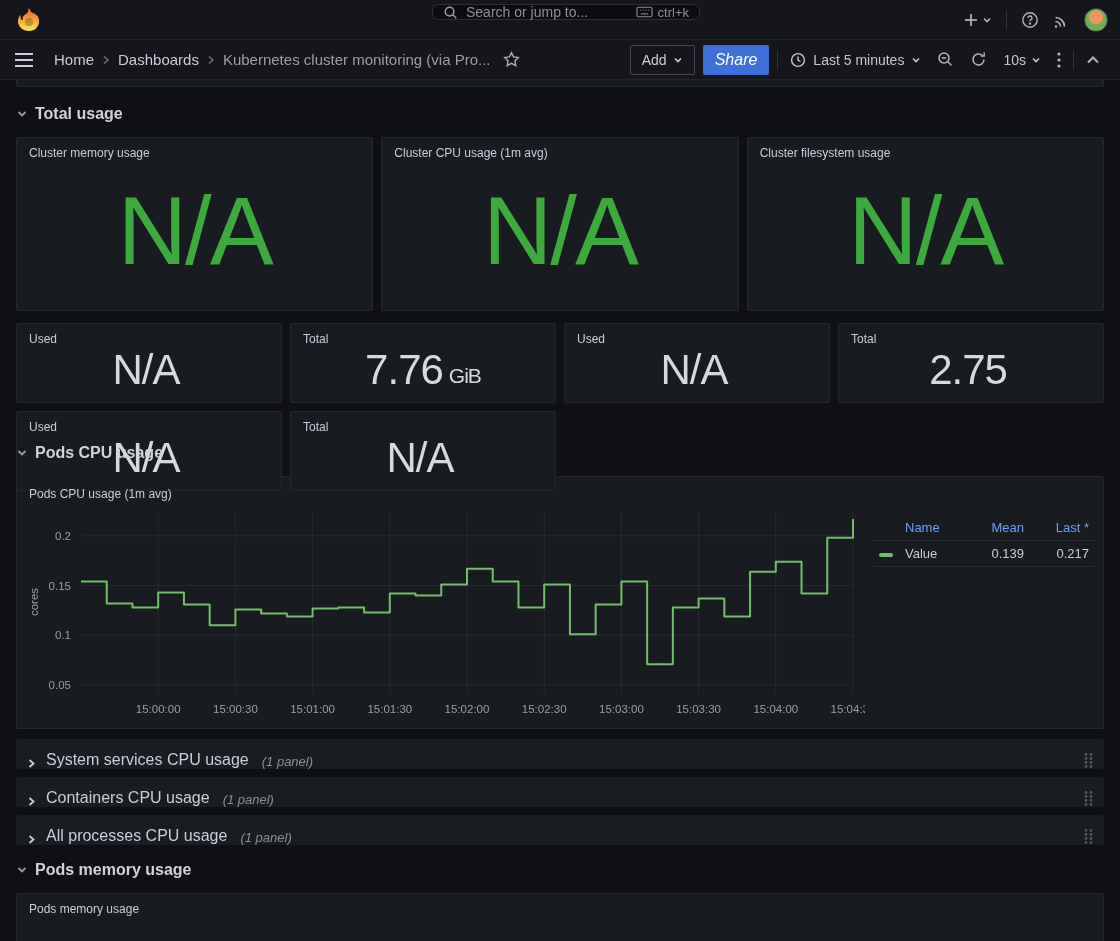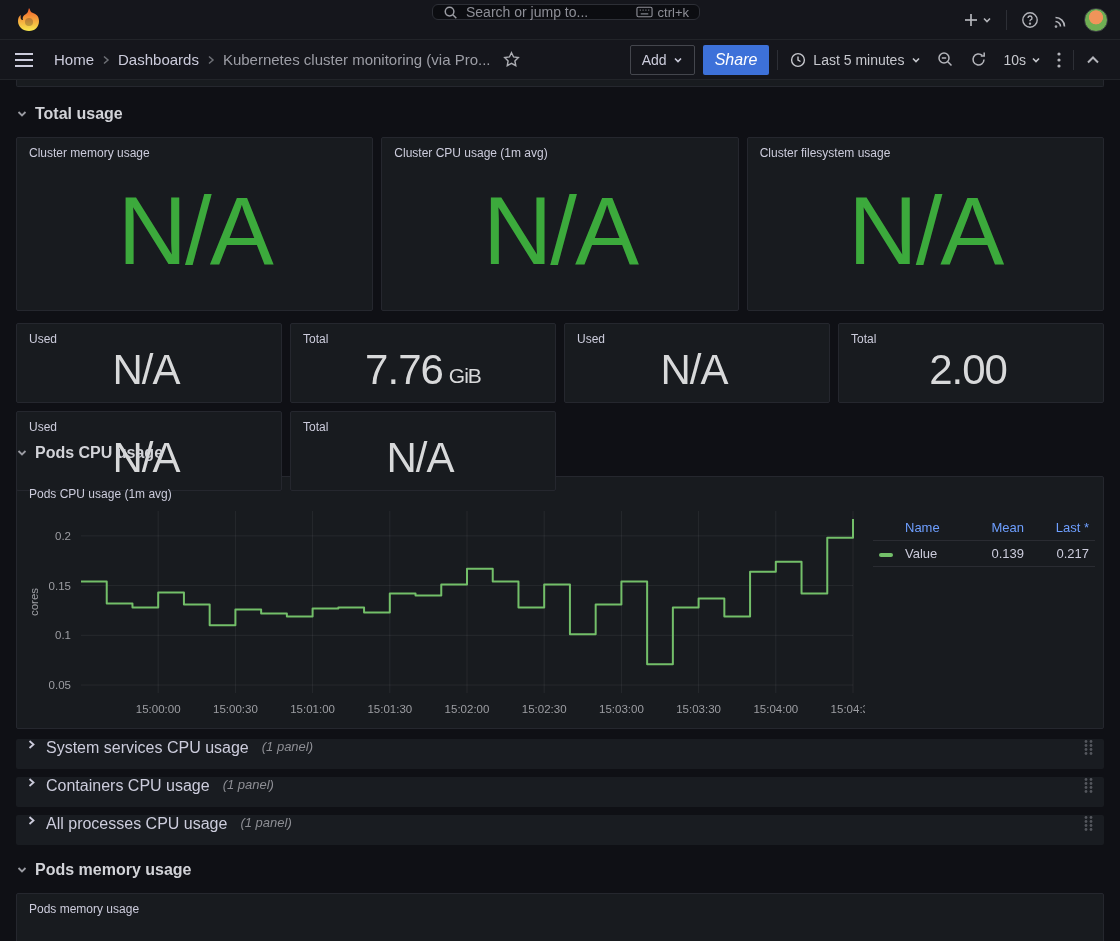--- a/index.html
+++ b/index.html
@@ -76,21 +76,21 @@
   .legend { width:224px; margin-left:8px; margin-top:12px; font-size:13px; }
   .legend table { width:100%; border-collapse:collapse; }
   .legend th { color:#6e9fff; font-weight:500; text-align:right; padding:3px 6px 5px 6px; border-bottom:1px solid #2a2c32; cursor:pointer; }
   .legend th.name-col { text-align:left; }
   .legend td { color:#ccccdc; text-align:right; padding:5px 6px; border-bottom:1px solid #2a2c32; }
   .legend td.name-col { text-align:left; }
   .swatch { display:inline-block; width:14px; height:4px; border-radius:2px; vertical-align:middle; }
   
   .c-row {
     height:30px; background:#191c21; border-radius:2px; margin-bottom:8px;
-    display:flex; align-items:flex-start; gap:9px; padding:0 10px; cursor:pointer;
+    display:flex; align-items:flex-end; gap:9px; padding:0 10px; cursor:pointer;
   }
   .c-row .t { font-size:16px; font-weight:500; color:#ccccdc; }
   .c-row .meta { font-size:13px; font-style:italic; color:#8d8e94; margin-left:4px; }
   .c-row .chev { color:#ccccdc; display:flex; }
   .drag-handle { margin-left:auto; color:#54565d; display:flex; cursor:grab; }
   .sec-h.mt { margin-top:14px; }
   .bottom-panel { height:60px; padding:8px 12px; }
 </style>
 </head>
 <body>
@@ -280,21 +280,21 @@
     <div class="panel mini-stat">
       <div class="p-title">Used</div>
       <div class="mini-val">
           <span>N/A</span>
           <span class="unit"></span>
         </div>
     </div>
     <div class="panel mini-stat">
       <div class="p-title">Total</div>
       <div class="mini-val">
-          <span>2.00</span>
+          <span>2.75</span>
           <span class="unit"></span>
         </div>
     </div>
     <div class="panel mini-stat">
       <div class="p-title">Used</div>
       <div class="mini-val">
           <span>N/A</span>
           <span class="unit"></span>
         </div>
     </div>

